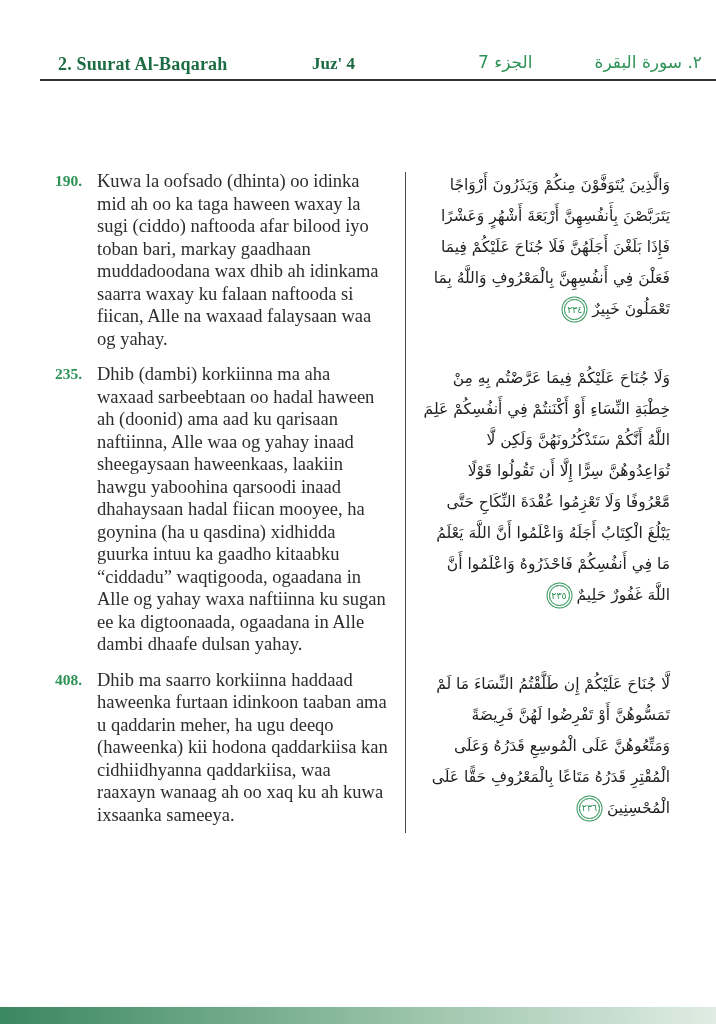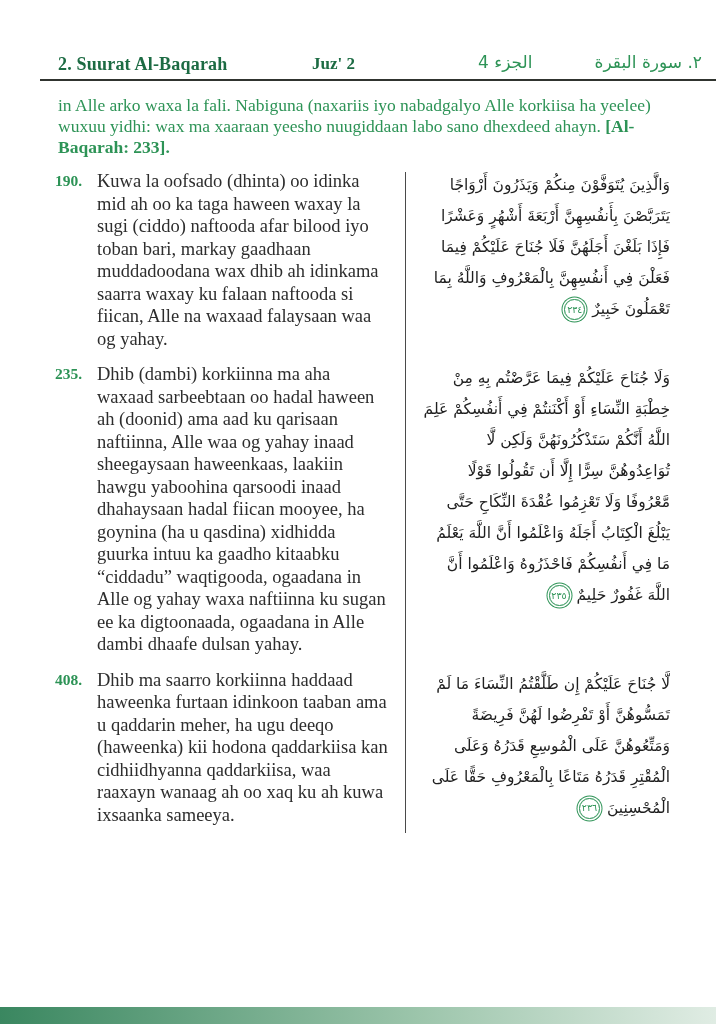--- a/index.html
+++ b/index.html
@@ -74,26 +74,25 @@
     background:linear-gradient(to right, var(--bar-dark), var(--bar-mid) 55%, var(--bar-light));
   }
   svg text{ font-family:"Liberation Serif", serif; }
 </style>
 </head>
 <body>
 
 <div class="page">
 
   <div class="h-title-latin">2. Suurat Al-Baqarah</div>
-  <div class="h-juz-latin">Juz' 2</div>
+  <div class="h-juz-latin">Juz' 4</div>
   <div class="h-rule"></div>
-  <div class="h-juz-arabic">الجزء 4</div>
+  <div class="h-juz-arabic">الجزء 7</div>
   <div class="h-title-arabic">٢. سورة البقرة</div>
 
-  <div class="intro"><span>in Alle arko waxa la fali. Nabiguna (naxariis iyo nabadgalyo Alle korkiisa ha yeelee) wuxuu yidhi: wax ma xaaraan yeesho nuugiddaan labo sano dhexdeed ahayn. </span><b>[Al-Baqarah: 233].</b></div>
 
   <div class="content">
     <div class="col-divider"></div>
 
     <div class="verse-row">
       <div class="v-num">190.</div>
       <div class="v-somali">Kuwa la oofsado (dhinta) oo idinka mid ah oo ka taga haween waxay la sugi (ciddo) naftooda afar bilood iyo toban bari, markay gaadhaan muddadoodana wax dhib ah idinkama saarra waxay ku falaan naftooda si fiican, Alle na waxaad falaysaan waa og yahay.</div>
       <div class="v-arabic"><span>وَالَّذِينَ يُتَوَفَّوْنَ مِنكُمْ وَيَذَرُونَ أَزْوَاجًا يَتَرَبَّصْنَ بِأَنفُسِهِنَّ أَرْبَعَةَ أَشْهُرٍ وَعَشْرًا فَإِذَا بَلَغْنَ أَجَلَهُنَّ فَلَا جُنَاحَ عَلَيْكُمْ فِيمَا فَعَلْنَ فِي أَنفُسِهِنَّ بِالْمَعْرُوفِ وَاللَّهُ بِمَا تَعْمَلُونَ خَبِيرٌ</span><span class="medallion">٢٣٤</span></div>
     </div>
 

